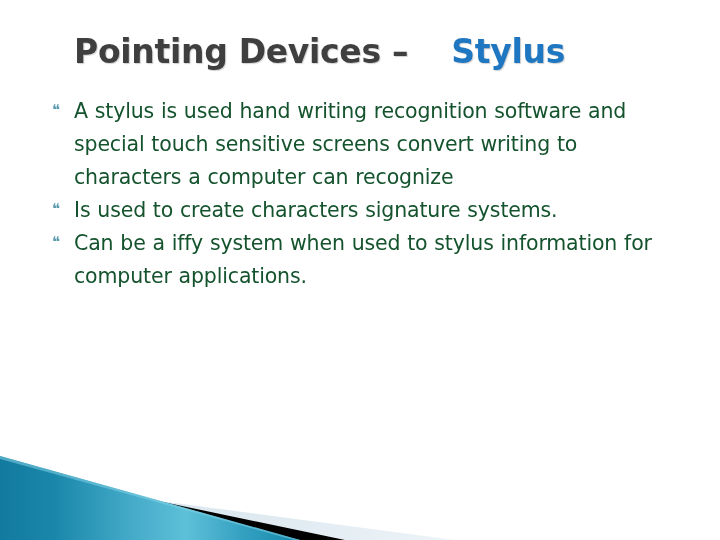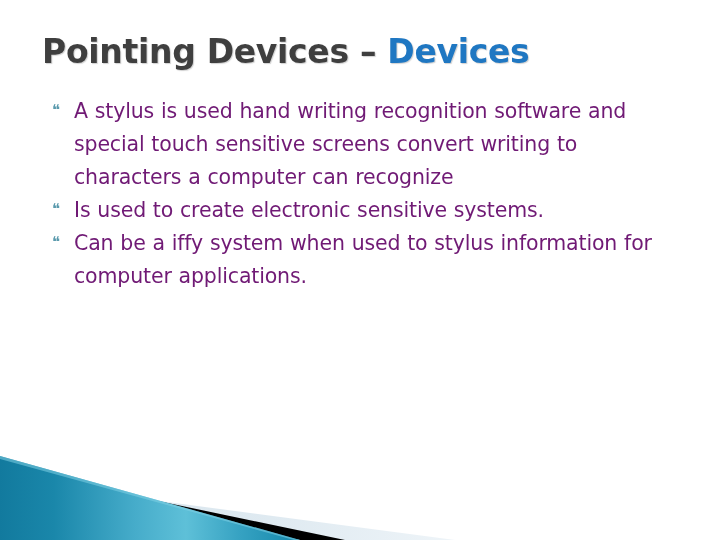--- a/index.html
+++ b/index.html
@@ -27,20 +27,21 @@
     height: 52px;
     line-height: 52px;
     white-space: nowrap;
   }
 
   .title-text {
     font-size: 33px;
     font-weight: bold;
     letter-spacing: -0.3px;
     text-shadow: 1px 1px 1px rgba(150,150,150,0.45);
+    margin-left: 32px;
   }
 
   .title-main { color: #3f3f3f; }
   .title-accent { color: #1f77c2; }
 
   
   .body-block {
     position: absolute;
     left: 50px;
     top: 95px;
@@ -62,21 +63,21 @@
     line-height: 33px;
     text-align: left;
     padding-left: 2px;
     box-sizing: border-box;
     position: relative;
     top: -1px;
   }
 
   .bullet-text {
     flex: 1 1 auto;
-    color: #701a75;
+    color: #14532d;
     font-size: 20.5px;
     line-height: 33px;
     font-weight: 400;
     letter-spacing: -0.15px;
     word-spacing: 0.5px;
   }
 
   
   .corner-graphic {
     position: absolute;
@@ -86,33 +87,33 @@
     height: 120px;
     pointer-events: none;
   }
 </style>
 </head>
 <body>
 
 <div class="slide">
 
   <div class="title-block">
-    <span class="title-text title-main">Pointing Devices – </span><span class="title-text title-accent">Devices</span>
+    <span class="title-text title-main">Pointing Devices – </span><span class="title-text title-accent">Stylus</span>
   </div>
 
   <div class="body-block">
 
     <div class="bullet-row">
       <span class="bullet-mark">❝</span>
       <span class="bullet-text">A stylus is used hand writing recognition software and special touch sensitive screens convert writing to characters a computer can recognize</span>
     </div>
 
     <div class="bullet-row">
       <span class="bullet-mark">❝</span>
-      <span class="bullet-text">Is used to create electronic sensitive systems.</span>
+      <span class="bullet-text">Is used to create characters signature systems.</span>
     </div>
 
     <div class="bullet-row">
       <span class="bullet-mark">❝</span>
       <span class="bullet-text">Can be a iffy system when used to stylus information for computer applications.</span>
     </div>
 
   </div>
 
   <svg class="corner-graphic" viewBox="0 0 720 120" preserveAspectRatio="none">

